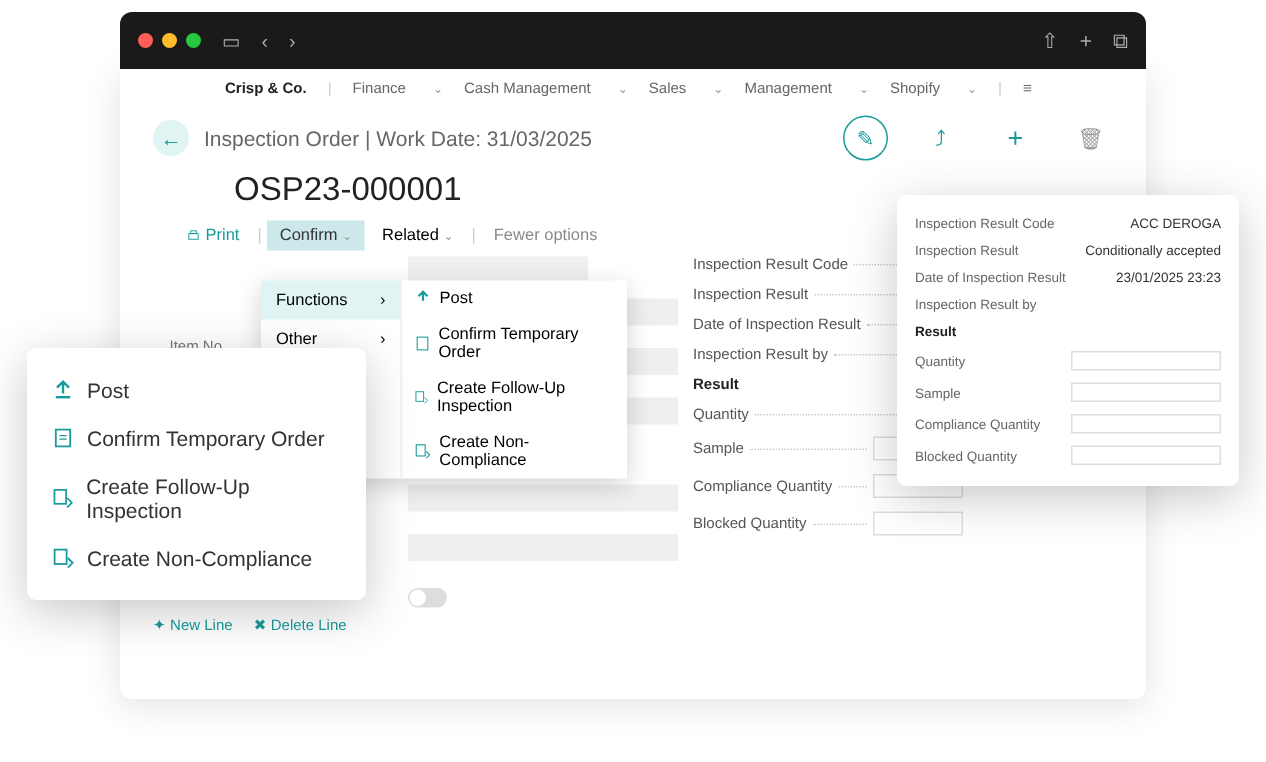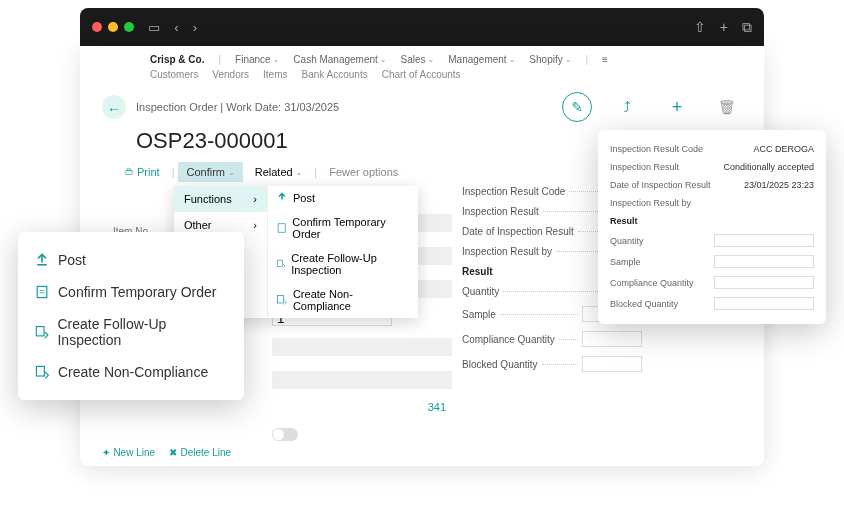--- a/index.html
+++ b/index.html
@@ -7,42 +7,42 @@
 .titlebar{background:#1a1a1a;height:38px;display:flex;align-items:center;padding:0 12px;border-radius:8px 8px 0 0;margin:8px 80px 0}
 .dots{display:flex;gap:6px}
 .dot{width:10px;height:10px;border-radius:50%}
 .dot.r{background:#ff5f56}.dot.y{background:#ffbd2e}.dot.g{background:#27c93f}
 .tb-icons{display:flex;gap:14px;margin-left:14px;color:#aaa;font-size:13px}
 .tb-right{margin-left:auto;display:flex;gap:14px;color:#aaa;font-size:14px}
 .app{background:#fff;margin:0 80px;height:420px;border-radius:0 0 8px 8px;box-shadow:0 4px 24px rgba(0,0,0,0.12);position:relative;overflow:visible}
 .topnav{padding:6px 70px 2px;font-size:10px;color:#666}
 .topnav-row{display:flex;gap:14px;align-items:flex-end;padding:2px 0}
 .brand{font-weight:600;color:#222}
-.topnav-item{display:flex;align-items:center;gap:2px}
+.topnav-item{display:flex;align-items:center;gap:18px}
 .chev{font-size:8px;color:#999}
 .divider{color:#ccc}
 .content{padding:8px 22px}
 .headrow{display:flex;align-items:center;gap:10px}
 .back{width:24px;height:24px;border-radius:50%;background:#e0f4f4;display:flex;align-items:center;justify-content:center;color:#1a9b9b;font-size:14px}
-.crumb{font-size:11px;color:#666}
+.crumb{font-size:14px;color:#666}
 .ribbon{margin-left:auto;display:flex;gap:20px;align-items:center}
 .rib-btn{width:30px;height:30px;border-radius:50%;display:flex;align-items:center;justify-content:center;font-size:14px}
 .rib-edit{border:1.5px solid #1a9b9b;color:#1a9b9b}
 .rib-share{color:#1a9b9b}
 .rib-add{color:#1a9b9b;font-size:18px}
 .rib-del{color:#999}
-.title{font-size:22px;font-weight:300;color:#222;margin:6px 0 8px 34px}
+.title{font-size:22px;font-weight:300;color:#222;margin:6px 0 8px 54px}
 .actionbar{display:flex;align-items:center;gap:4px;font-size:11px;margin-left:14px;position:relative}
 .ab-item{padding:4px 8px;display:flex;align-items:center;gap:3px}
 .ab-print{color:#1a9b9b}
 .ab-print svg{width:10px;height:10px}
 .ab-actions{background:#cce8eb;color:#333}
 .ab-sep{color:#ccc}
 .ab-fewer{color:#888}
-.dropdown{position:absolute;top:24px;left:58px;background:#fff;box-shadow:0 4px 16px rgba(0,0,0,0.18);font-size:11px;z-index:10;display:flex}
+.dropdown{position:absolute;top:40px;left:58px;background:#fff;box-shadow:0 4px 16px rgba(0,0,0,0.18);font-size:11px;z-index:10;display:flex}
 .dd-col1{width:94px;border-right:1px solid #eee}
 .dd-col2{width:150px}
 .dd-item{padding:7px 10px;display:flex;align-items:center;justify-content:space-between}
 .dd-item.active{background:#e0f4f4}
 .dd-act{padding:6px 8px;display:flex;align-items:center;gap:5px}
 .dd-act svg{width:12px;height:12px}
 .form{margin-top:4px;display:flex;gap:30px;font-size:10px;color:#555}
 .form-col{display:flex;flex-direction:column;gap:9px}
 .form-row{display:flex;align-items:center}
 .form-lbl{white-space:nowrap}
@@ -112,27 +112,20 @@
           <span>Management</span>
           <span class="chev">⌄</span>
         </span>
       <span class="topnav-item">
           <span>Shopify</span>
           <span class="chev">⌄</span>
         </span>
       <span class="divider">|</span>
       <span>≡</span>
     </div>
-    <div class="topnav-row" style="color:#888">
-      <span>Customers</span>
-      <span>Vendors</span>
-      <span>Items</span>
-      <span>Bank Accounts</span>
-      <span>Chart of Accounts</span>
-    </div>
   </div>
 
   <div class="content">
     <div class="headrow">
       <div class="back">←</div>
       <span class="crumb">Inspection Order | Work Date: 31/03/2025</span>
       <div class="ribbon">
         <div class="rib-btn rib-edit">✎</div>
         <div class="rib-btn rib-share">⤴</div>
         <div class="rib-btn rib-add">+</div>
@@ -210,21 +203,20 @@
 
     <div class="form">
       <div class="form-col" style="width:160px;margin-left:170px">
         <input class="form-inp" style="">
         <div class="big-gray"></div>
         <div class="big-gray"></div>
         <div class="big-gray"></div>
         <input class="form-inp one" value="1" style="">
         <div class="big-gray"></div>
         <div class="big-gray"></div>
-        <div class="num-right" style="width:180px">341</div>
         <div class="toggle"></div>
       </div>
       <div class="form-col" style="width:180px">
         <div class="form-row">
             <span class="form-lbl">Inspection Result Code</span>
             <span class="dots-fill"></span>
           </div>
         <div class="form-row">
             <span class="form-lbl">Inspection Result</span>
             <span class="dots-fill"></span>

